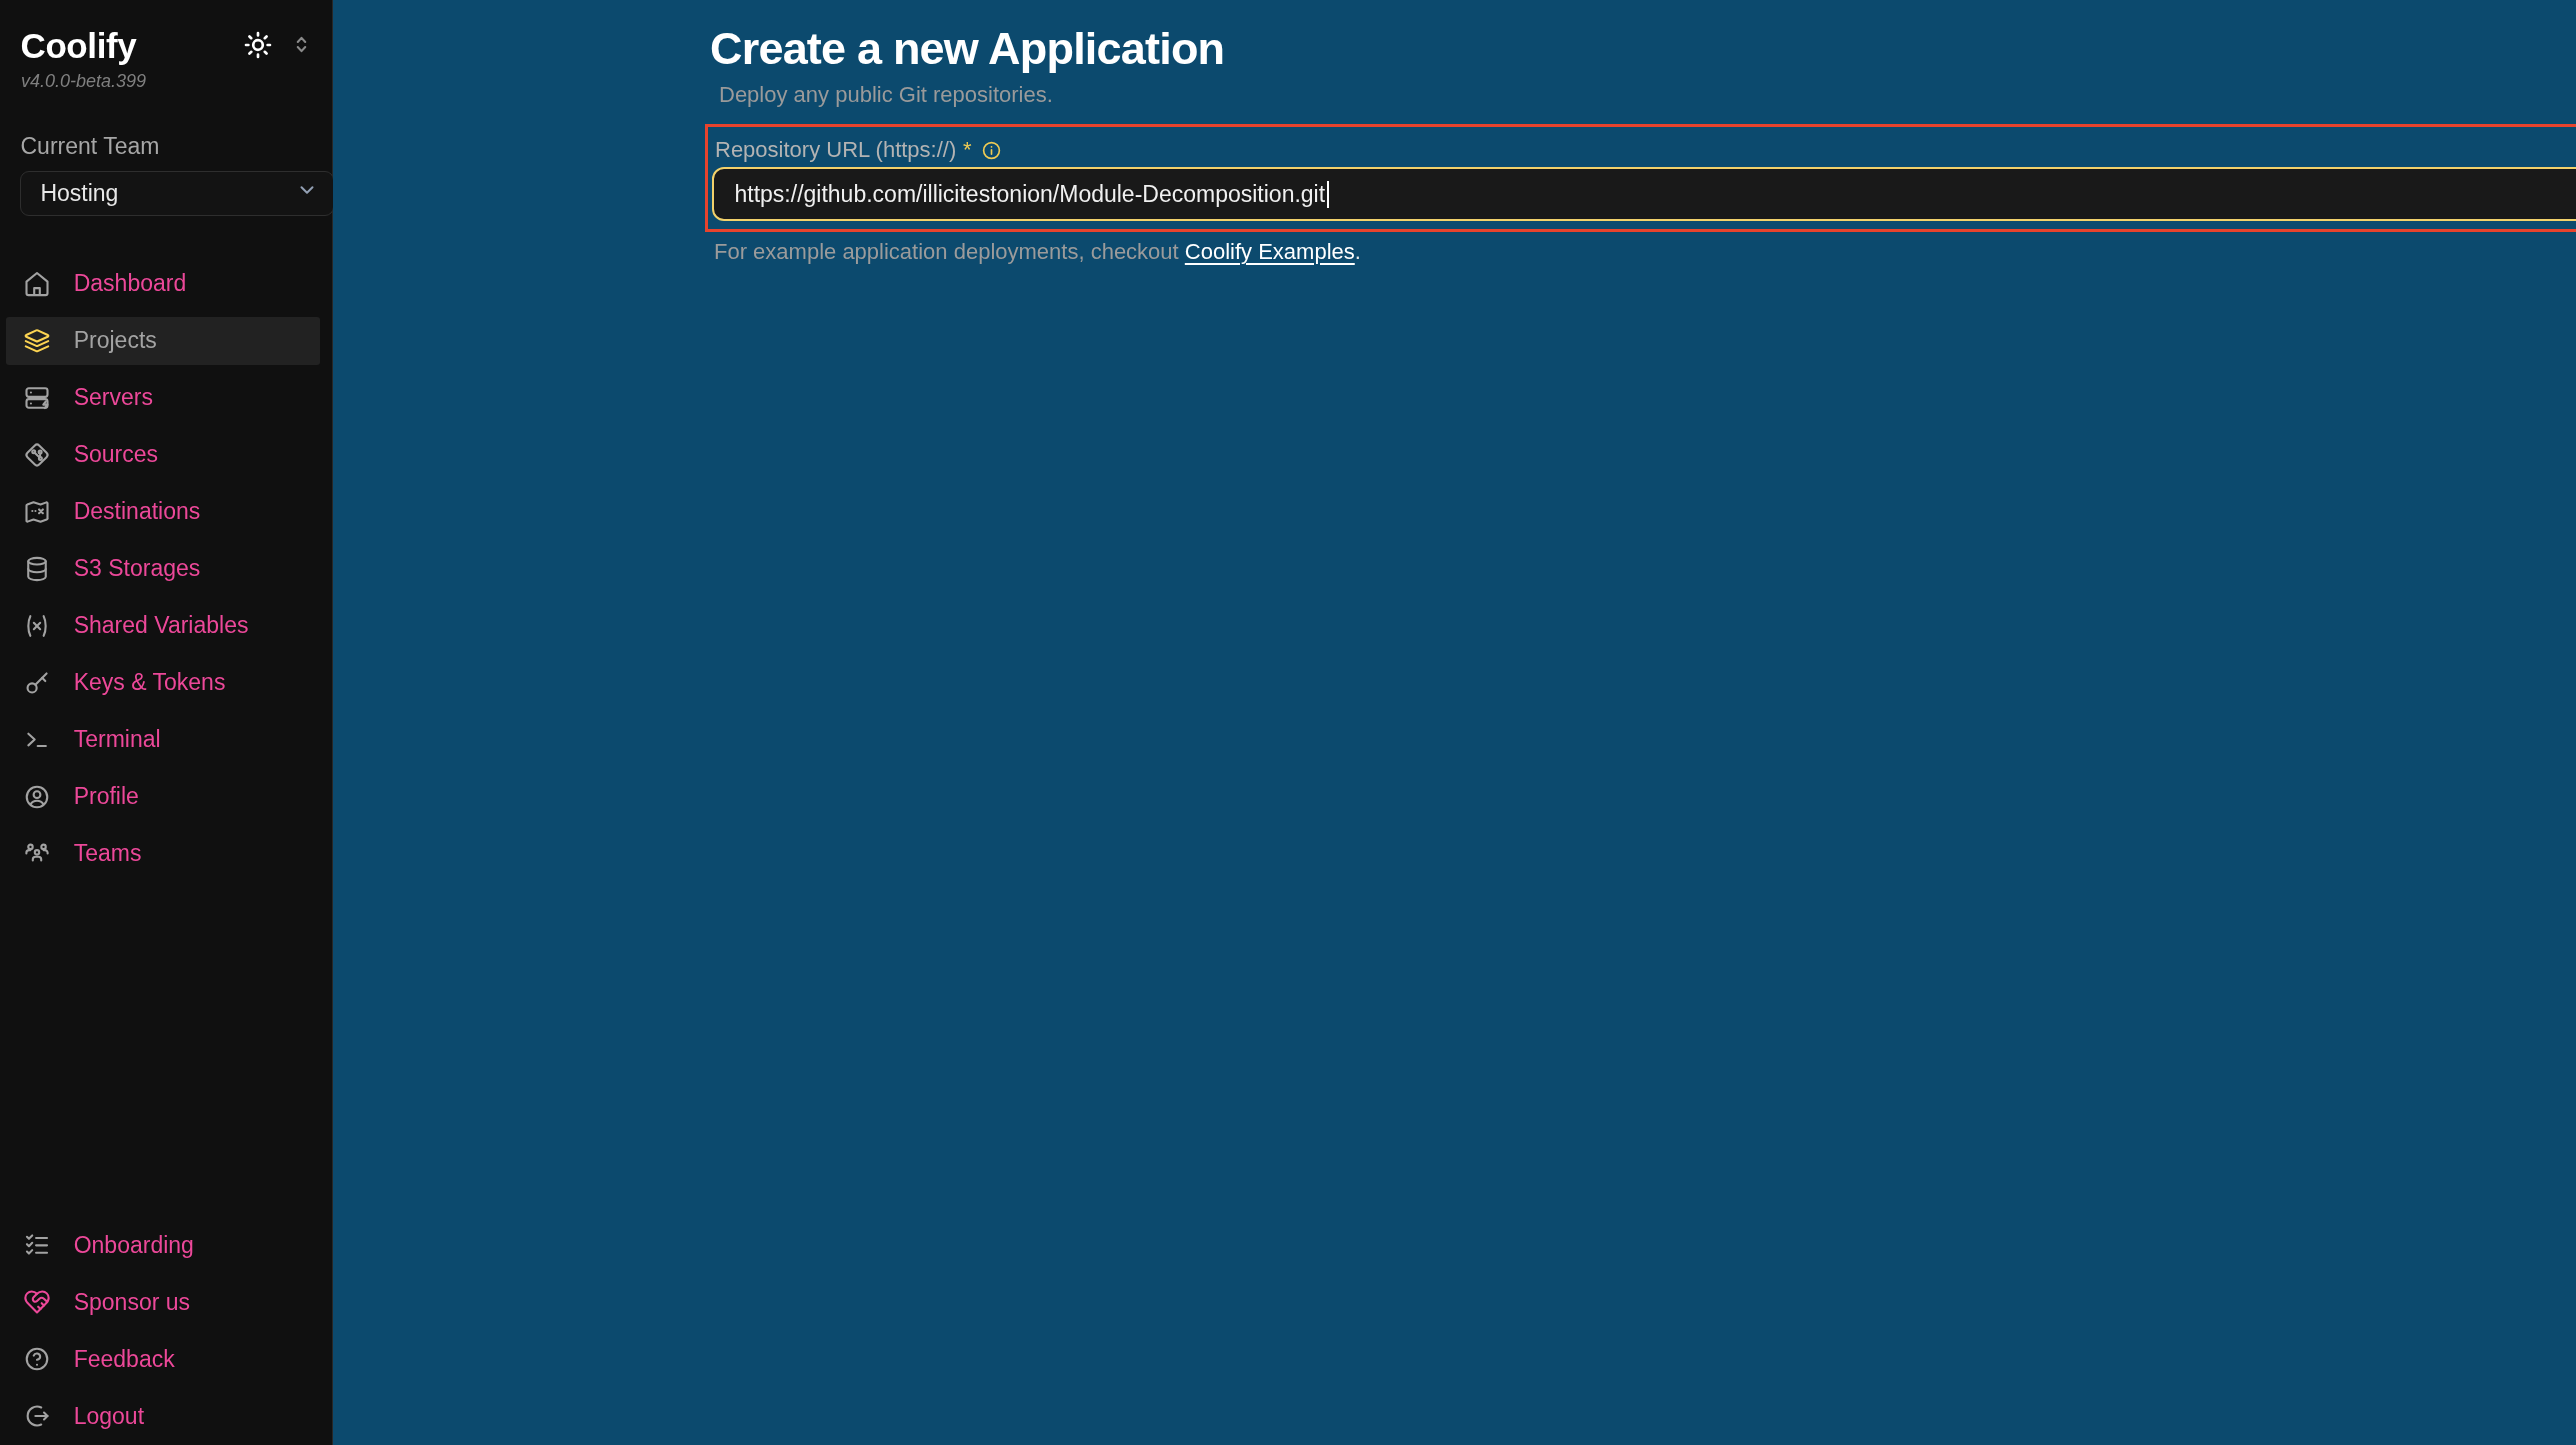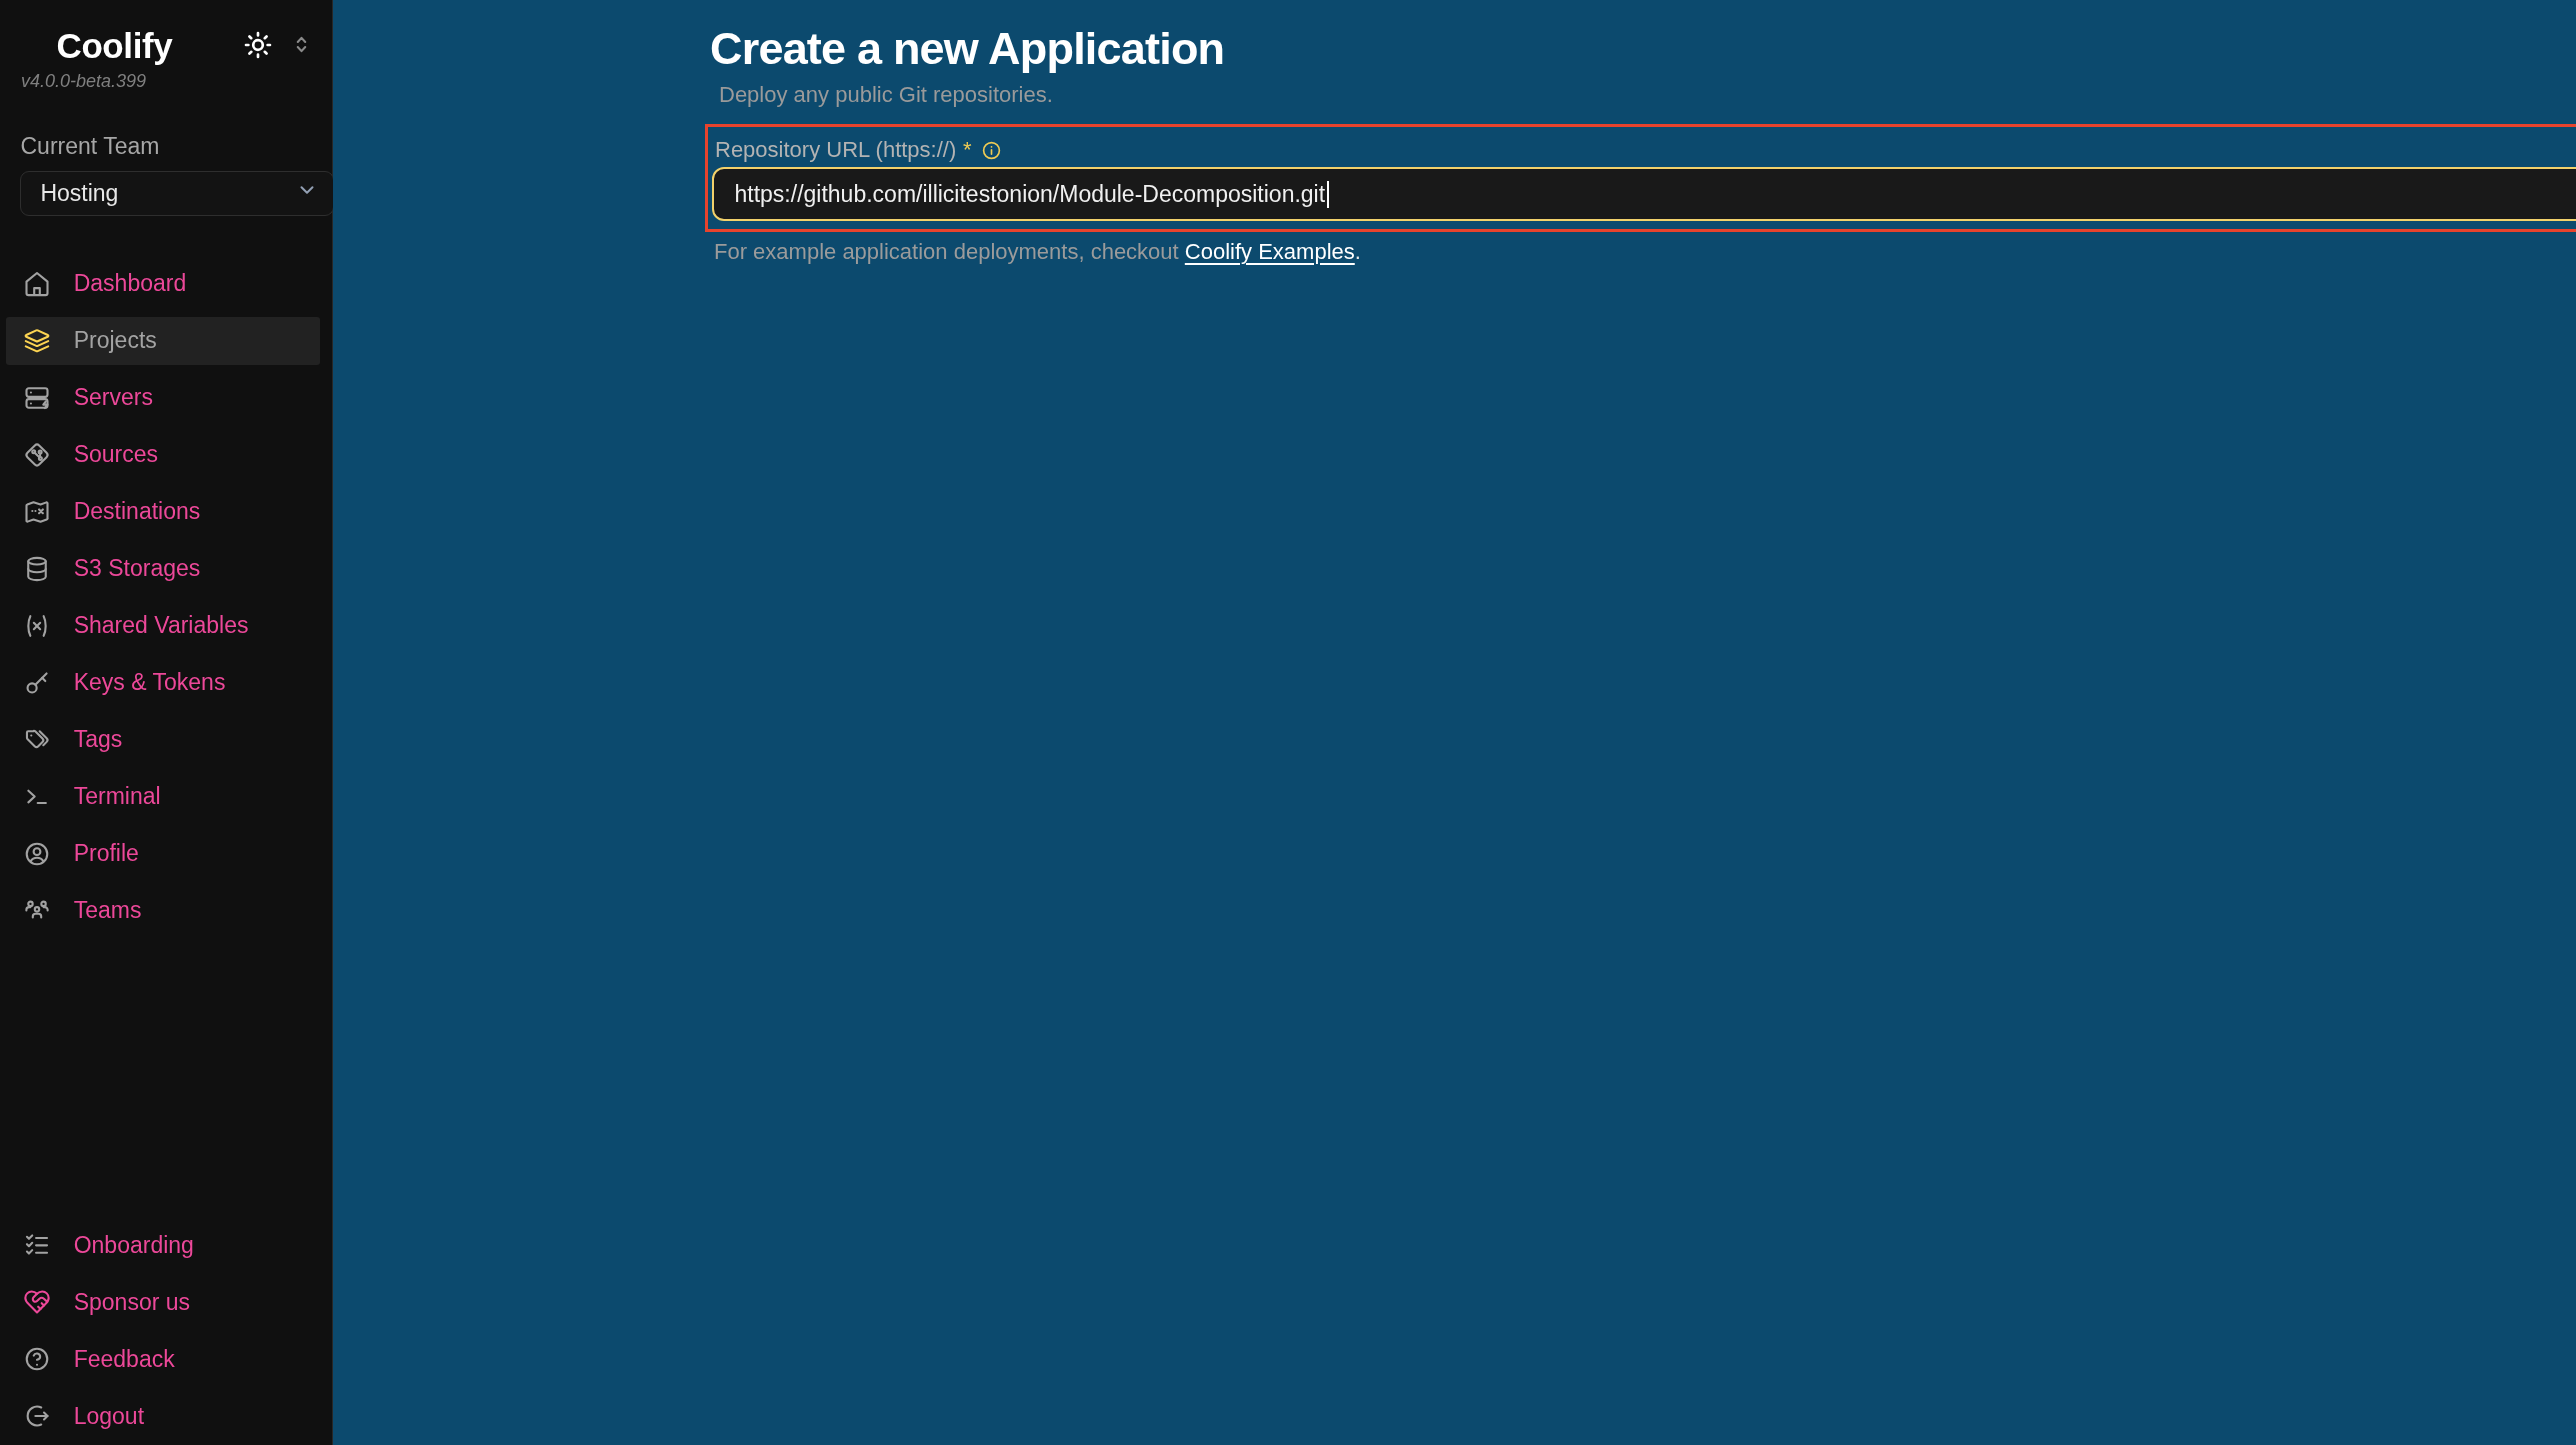--- a/index.html
+++ b/index.html
@@ -4,21 +4,21 @@
 <style>
   * { margin:0; padding:0; box-sizing:border-box; }
   html,body { width:2576px; height:1446px; background:#101010; overflow:hidden;
     font-family:"Liberation Sans","DejaVu Sans",sans-serif; }
   .screen { display:flex; width:2576px; height:1446px; }
 
   
   .sidebar { width:333px; min-width:333px; height:100%; background:#101010;
     border-right:0.8px solid #272727; display:flex; flex-direction:column; }
   .logo-row { display:flex; justify-content:space-between; align-items:center;
-    padding:26px 18px 0 20.5px;margin-left:36px; }
+    padding:26px 18px 0 20.5px; }
   .logo { font-size:35px; font-weight:700; color:#ffffff; letter-spacing:-0.4px; cursor:pointer; }
   .head-icons { display:flex; align-items:center; gap:15px; }
   .head-icons .sun svg { width:32px; height:32px; color:#ffffff; }
   .head-icons .updown svg { width:25px; height:25px; color:#8a8a8a; }
   .version { padding-left:21px; margin-top:4.5px; font-size:18px; color:#7f7f7f;font-style:italic; }
   .team-label { margin:41px 0 0 20.5px; font-size:23px; color:#a6a6a6; }
   .team-select { margin:11.4px 0 0 19.7px; width:314px; height:45px; background:#131313;
     border:1.5px solid #2e2e2e; border-radius:9px; display:flex; align-items:center;
     justify-content:space-between; padding:0 13.6px 0 19.7px; color:#e8e8e8; font-size:23px;
     cursor:pointer; }
@@ -145,28 +145,20 @@
         <div class="nav-item">
           <svg viewBox="0 0 24 24" fill="none" stroke="currentColor" stroke-width="1.8" stroke-linecap="round" stroke-linejoin="round">
             <circle cx="7.8" cy="16.2" r="3.9"></circle>
             <path d="m10.6 13.4 9.6-9.6"></path>
             <path d="m16.4 7.6 2.7 2.7"></path>
           </svg>
           <span>Keys &amp; Tokens</span>
         </div>
         <div class="nav-item">
           <svg viewBox="0 0 24 24" fill="none" stroke="currentColor" stroke-width="1.8" stroke-linecap="round" stroke-linejoin="round">
-            <path d="M8.9 4.5H4.4a1 1 0 0 0-1 1V10a2 2 0 0 0 .6 1.4l6 6a2.2 2.2 0 0 0 3.1 0l3.6-3.6a2.2 2.2 0 0 0 0-3.1l-6-6a2 2 0 0 0-1.4-.6Z"></path>
-            <path d="m14.3 4.5 6 6a2.2 2.2 0 0 1 0 3.1l-2.9 2.9"></path>
-            <path d="M7.1 8.2h.01"></path>
-          </svg>
-          <span>Tags</span>
-        </div>
-        <div class="nav-item">
-          <svg viewBox="0 0 24 24" fill="none" stroke="currentColor" stroke-width="1.8" stroke-linecap="round" stroke-linejoin="round">
             <path d="m4.6 6.6 5.4 5-5.4 5"></path>
             <path d="M12.6 17.2h7"></path>
           </svg>
           <span>Terminal</span>
         </div>
         <div class="nav-item">
           <svg viewBox="0 0 24 24" fill="none" stroke="currentColor" stroke-width="1.8" stroke-linecap="round" stroke-linejoin="round">
             <circle cx="12" cy="12" r="8.8"></circle>
             <circle cx="12" cy="10" r="2.9"></circle>
             <path d="M6.4 18.3a6.6 6.6 0 0 1 11.2 0"></path>

